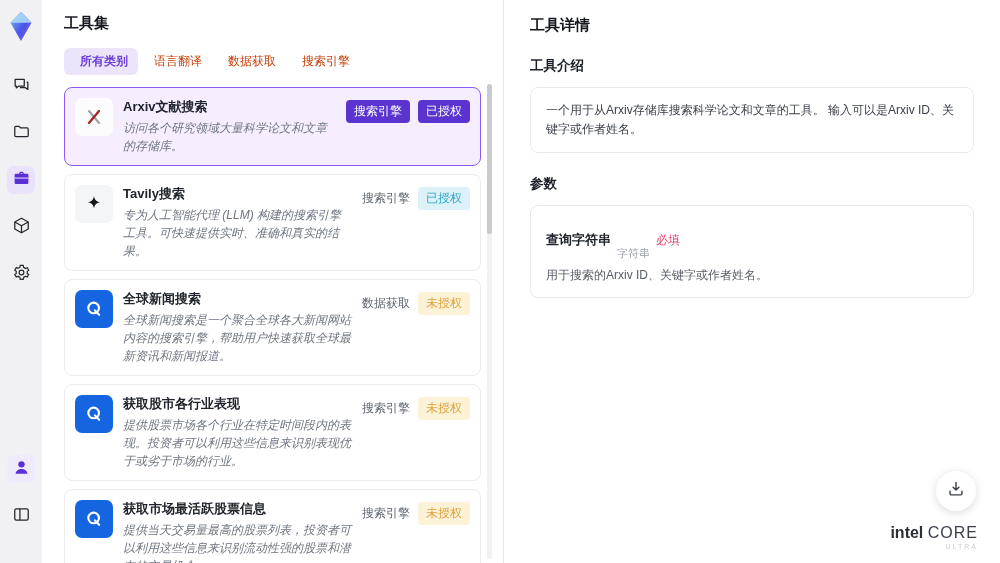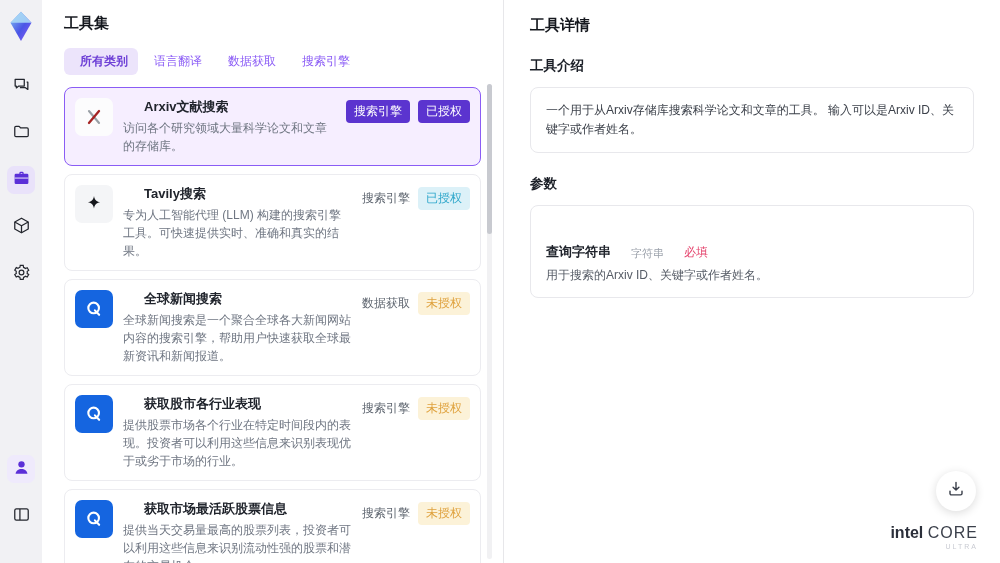--- a/index.html
+++ b/index.html
@@ -16,55 +16,55 @@
               align-items:center; justify-content:center; margin-bottom:19px; cursor:pointer; }
   .rail-btn svg { width:19px; height:19px; }
   .rail-btn.active { background:#e9e2fa; }
   .rail-spacer { flex:1; }
   .rail-btn.user { background:#efeafc; }
 
   
   .list-panel { width:461px; background:#fff; padding:14px 22px 0 22px; position:relative; flex-shrink:0; }
   .page-title { font-size:15px; font-weight:700; color:#15181e; }
   .tabs { display:flex; gap:6px; margin-top:15px; font-size:12px; }
-  .tab { padding:5px 10px; border-radius:6px; color:#8b5cf6; cursor:pointer; white-space:nowrap; }
+  .tab { padding:5px 10px; border-radius:6px; color:#c2410c; cursor:pointer; white-space:nowrap; }
   .tab.active { background:#ece4fb; color:#6d3fd6; font-weight:700;padding-left:16px; }
 
   .cards { margin-top:12px; display:flex; flex-direction:column; gap:8px; }
   .card { display:flex; align-items:flex-start; padding:10px; border:1px solid #ececf0;
           border-radius:8px; background:#fff; cursor:pointer; }
   .card.selected { background:#f6eeff; border:1.5px solid #8a5cf5; }
   .tool-icon { width:38px; height:38px; border-radius:7px; display:flex; align-items:center;
                justify-content:center; margin-right:10px; flex-shrink:0; }
   .tool-icon svg { width:22px; height:22px; }
   .icon-white { background:#fcfcfd; }
   .icon-light { background:#f4f5f7; }
   .icon-blue  { background:#1565e0; }
   .tool-text { flex:1; min-width:0; }
-  .tool-name { font-size:13px; font-weight:700; color:#20242c;margin-left:21px; }
-  .tool-desc { font-size:12px; color:#6f7682; line-height:1.5; margin-top:3px; }
+  .tool-name { font-size:13px; font-weight:700; color:#20242c; }
+  .tool-desc { font-size:12px; color:#6f7682; line-height:1.5; margin-top:3px;font-style:italic; }
   .badges { display:flex; gap:8px; margin-left:10px; padding-top:2px; align-items:flex-start; }
   .badge { font-size:12px; padding:3px 8px; border-radius:4px; white-space:nowrap; }
   .badge-solid { background:#5b34cf; color:#ffffff; }
   .badge-plain { color:#5f6670; padding:3px 0; }
   .badge-ok { background:#dcf1f8; color:#2fa7cb; }
   .badge-no { background:#fcf2d8; color:#dfa23e; }
 
   .scrollbar { position:absolute; top:84px; right:11px; bottom:4px; width:5px;
                background:#f1f1f3; border-radius:3px; }
   .scroll-thumb { width:5px; height:150px; background:#c8cad0; border-radius:3px; cursor:pointer; }
 
   
   .detail-panel { flex:1; border-left:1px solid #e7e7ea; padding:16px 26px; background:#fff; }
   .detail-title { font-size:15px; font-weight:700; color:#15181e; }
   .section-heading { font-size:13.5px; font-weight:700; color:#1b1f27; margin:22px 0 12px; }
   .info-box { border:1px solid #e8e8ec; border-radius:8px; padding:13px 15px;
               font-size:12px; color:#3c414a; line-height:1.6; }
   .param-box { border:1px solid #e8e8ec; border-radius:8px; padding:13px 15px; }
-  .param-head { display:flex; align-items:flex-end; gap:20px; }
+  .param-head { display:flex; align-items:center; gap:6px; }
   .param-name { font-size:13px; font-weight:700; color:#20242c; }
   .param-type { font-size:11px; color:#9aa0aa;margin-top:27px; }
   .param-req  { font-size:12px; color:#e5446d; }
   .param-desc { font-size:12px; color:#565c66; margin-top:6px; }
 
   
   .fab { position:absolute; right:24px; bottom:52px; width:40px; height:40px; border-radius:50%;
          background:#fff; box-shadow:0 2px 10px rgba(0,0,0,.14); display:flex; align-items:center;
          justify-content:center; cursor:pointer; }
   .fab svg { width:20px; height:20px; }

